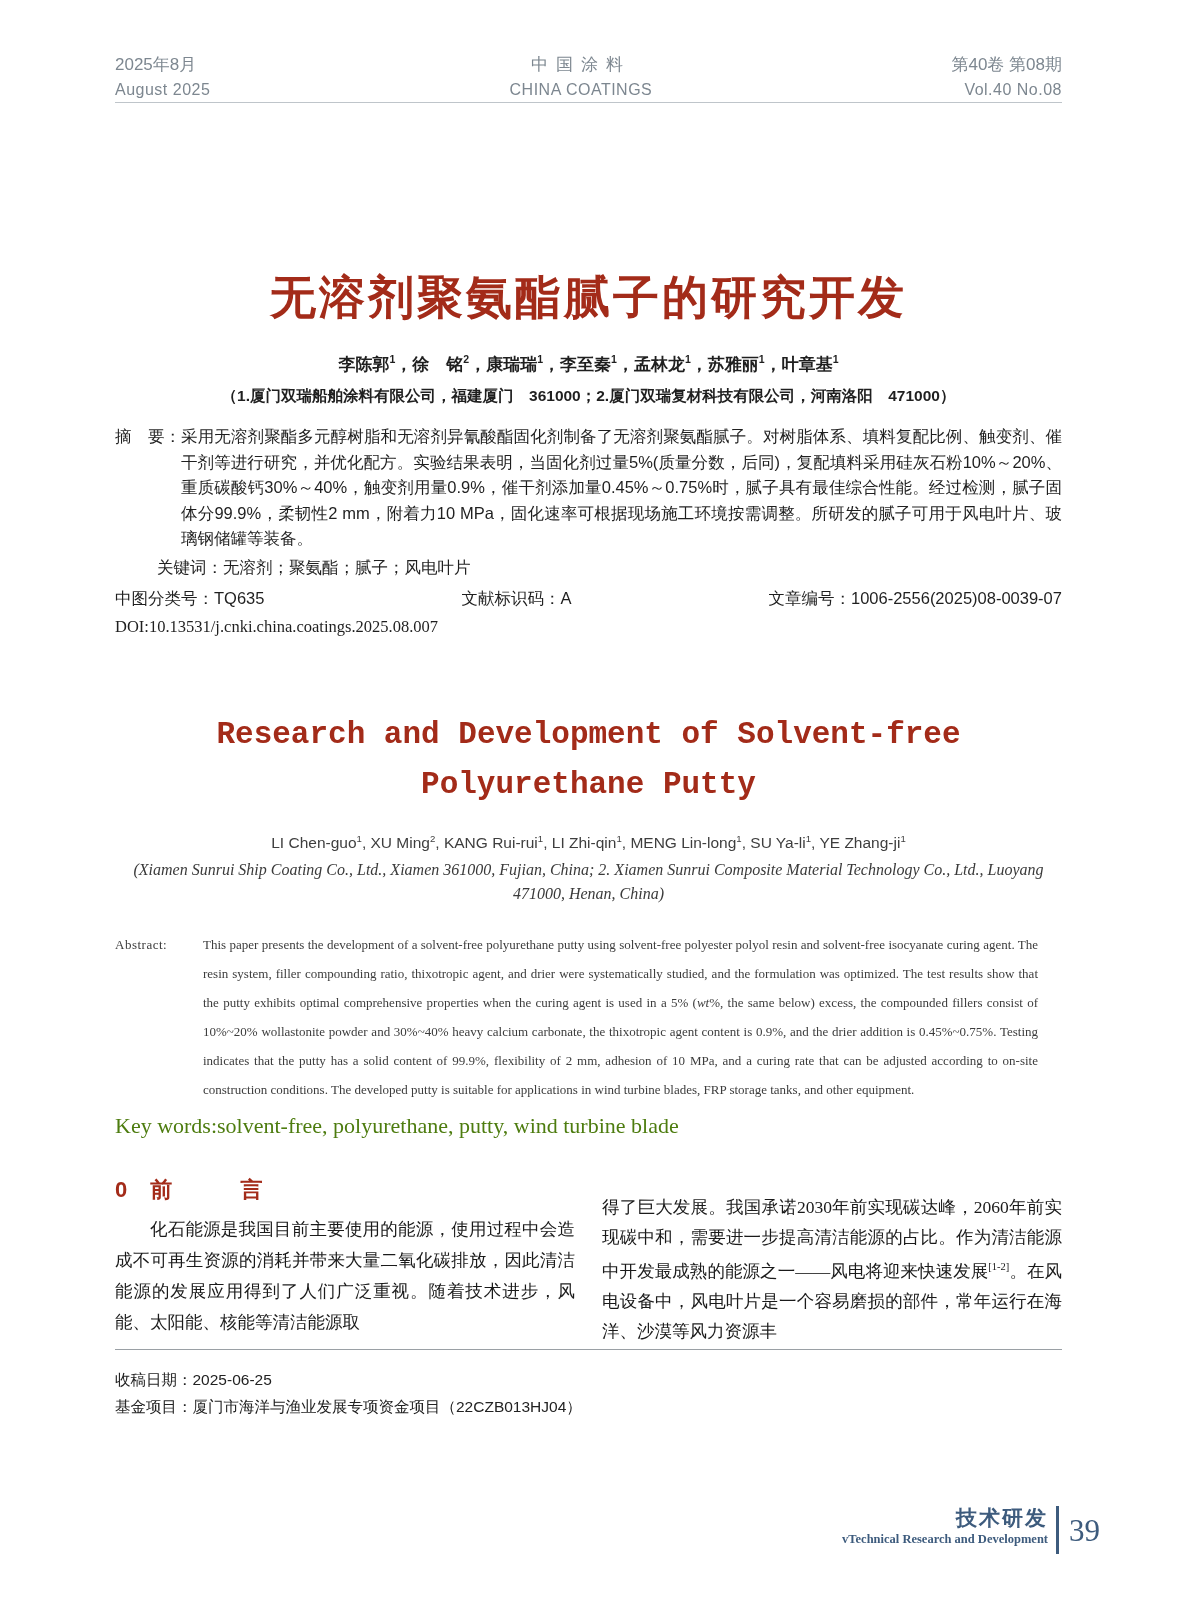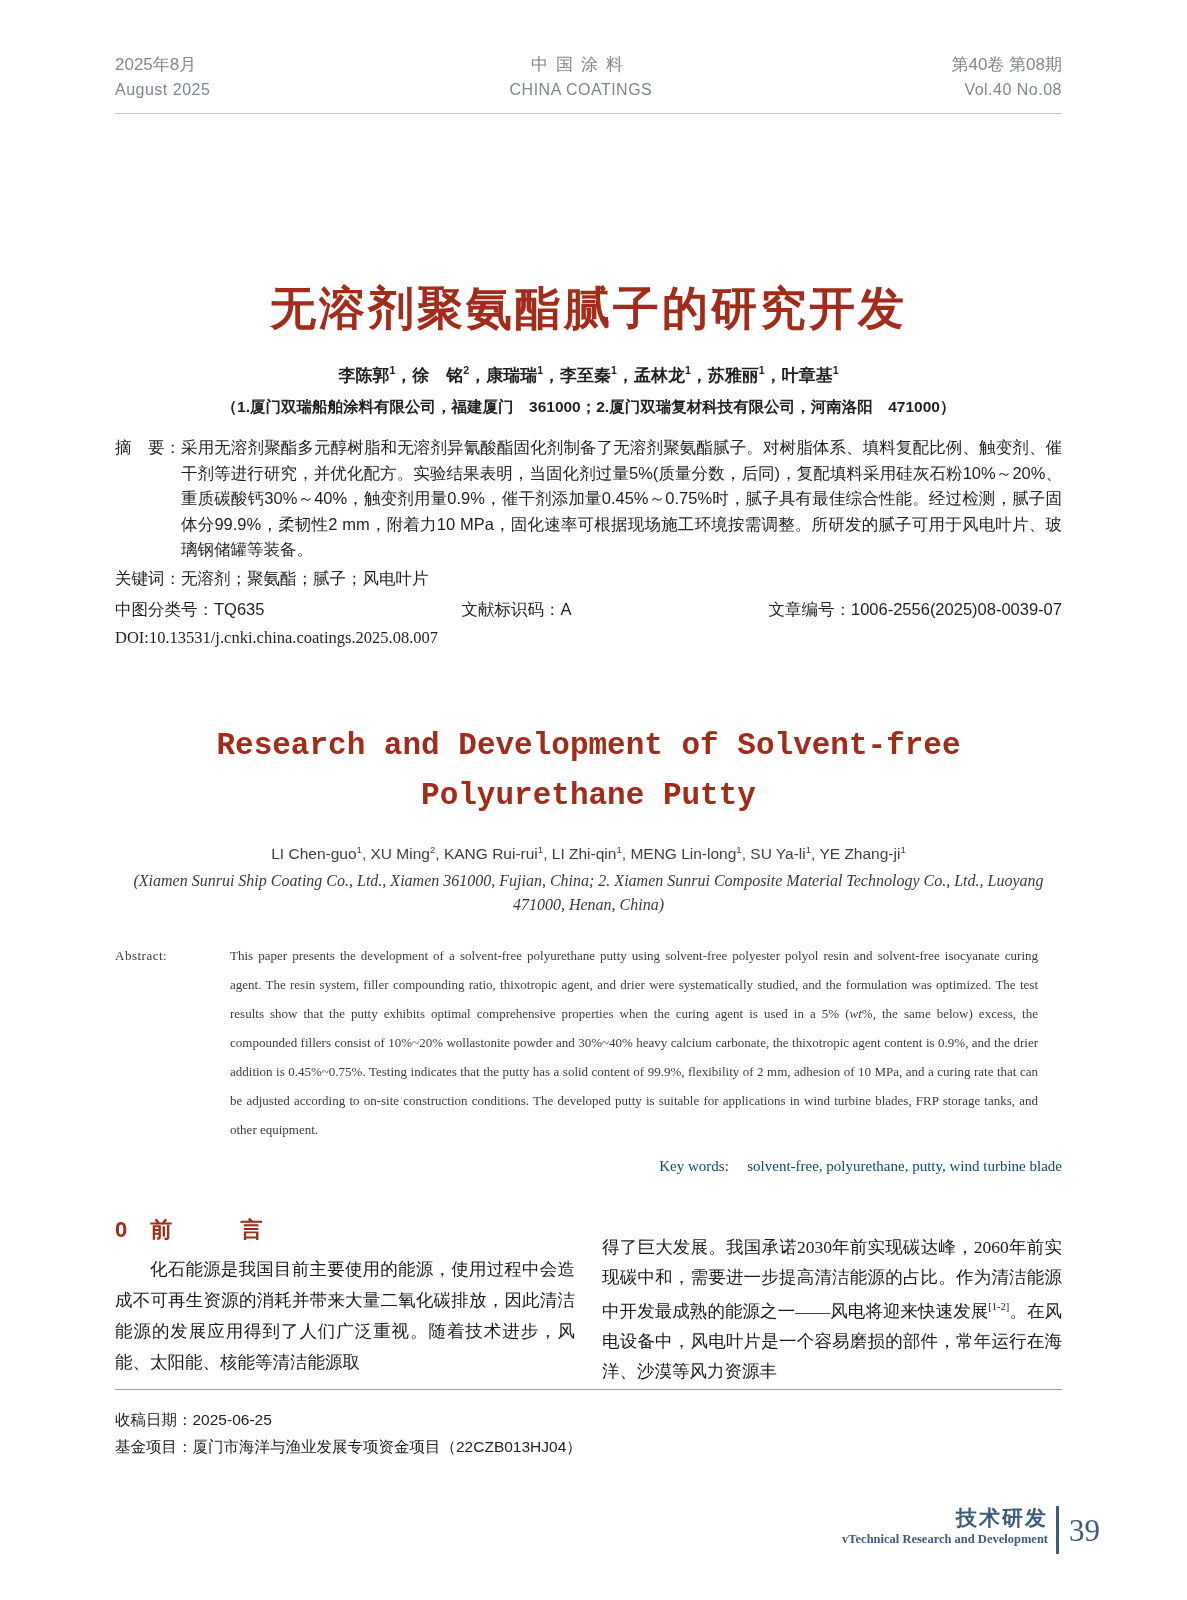--- a/index.html
+++ b/index.html
@@ -12,21 +12,21 @@
   html,body{background:#ffffff;}
   body{
     width:1187px;height:1600px;position:relative;overflow:hidden;
     font-family:"Liberation Sans",sans-serif;color:var(--ink);
   }
   .content{position:absolute;left:115px;top:0;width:947px;}
 
   
   .header{
     margin-top:52px;display:flex;justify-content:space-between;align-items:flex-start;
-    color:var(--header-gray);padding-bottom:11px;border-bottom:1.5px solid #bfc5ca;
+    color:var(--header-gray);padding-bottom:0;border-bottom:1.5px solid #bfc5ca;
   }
   .header .cell{line-height:25px;font-size:17px;}
   .h-left{text-align:left;}
   .h-center{text-align:center;}
   .h-right{text-align:right;}
   .h-journal-cn{letter-spacing:8px;}
   .h-en{font-size:16px;letter-spacing:0.5px;}
 
   
   .title-cn{
@@ -38,21 +38,21 @@
   }
   .authors-cn sup,.authors-en sup{font-size:62%;vertical-align:super;}
   .affil-cn{
     margin-top:6px;text-align:center;font-size:15.5px;font-weight:bold;line-height:24px;
   }
 
   
   .abs-cn{margin-top:16px;display:flex;font-size:16.5px;line-height:25.5px;}
   .abs-cn .lab{flex:0 0 62px;white-space:nowrap;}
   .abs-cn .txt{flex:1;text-align:justify;}
-  .kw-cn{margin-top:2px;font-size:16.5px;line-height:26px;}
+  .kw-cn{margin-top:2px;font-size:16.5px;line-height:26px;margin-left:42px;}
   .meta-row{
     margin-top:6px;display:flex;justify-content:space-between;font-size:16.5px;line-height:24px;
   }
   .doi{margin-top:6px;font-family:"Liberation Serif",serif;font-size:16.5px;line-height:22px;}
 
   
   .title-en{
     margin-top:72px;text-align:center;color:var(--accent-red);
     font-family:Liberation Mono, monospace;font-weight:bold;font-size:31px;line-height:50px;
   }
@@ -63,24 +63,24 @@
     margin-top:4px;text-align:center;font-family:"Liberation Serif",serif;
     font-style:italic;font-size:16px;color:#3a3a3a;line-height:24px;
   }
 
   
   .abs-en{
     margin-top:24px;display:flex;font-family:"Liberation Serif",serif;
     font-size:13px;color:#3c3c3c;line-height:29px;
   }
   .abs-en .lab{flex:0 0 88px;letter-spacing:0.5px;white-space:nowrap;}
-  .abs-en .txt{flex:1;text-align:justify;padding-right:24px;margin-left:27px;}
+  .abs-en .txt{flex:1;text-align:justify;padding-right:24px;}
   .kw-en{
     margin-top:10px;display:flex;font-family:"Liberation Serif",serif;
-    font-size:15px;color:#0c4a6e;line-height:24px;justify-content:flex-end;
+    font-size:22px;color:#4d7c0f;line-height:24px;
   }
   .kw-en .lab{flex:0 0 88px;white-space:nowrap;}
 
   
   .body-cols{margin-top:40px;display:flex;height:168px;justify-content:flex-end;}
   .col{width:460px;}
   .col-left{margin-right:27px;}
   .sec-head{color:var(--accent-red);font-size:22px;font-weight:bold;line-height:24px;margin-bottom:12px;}
   .sec-head .sec-title{margin-left:1.05em;letter-spacing:1.05em;}
   .body-par{

